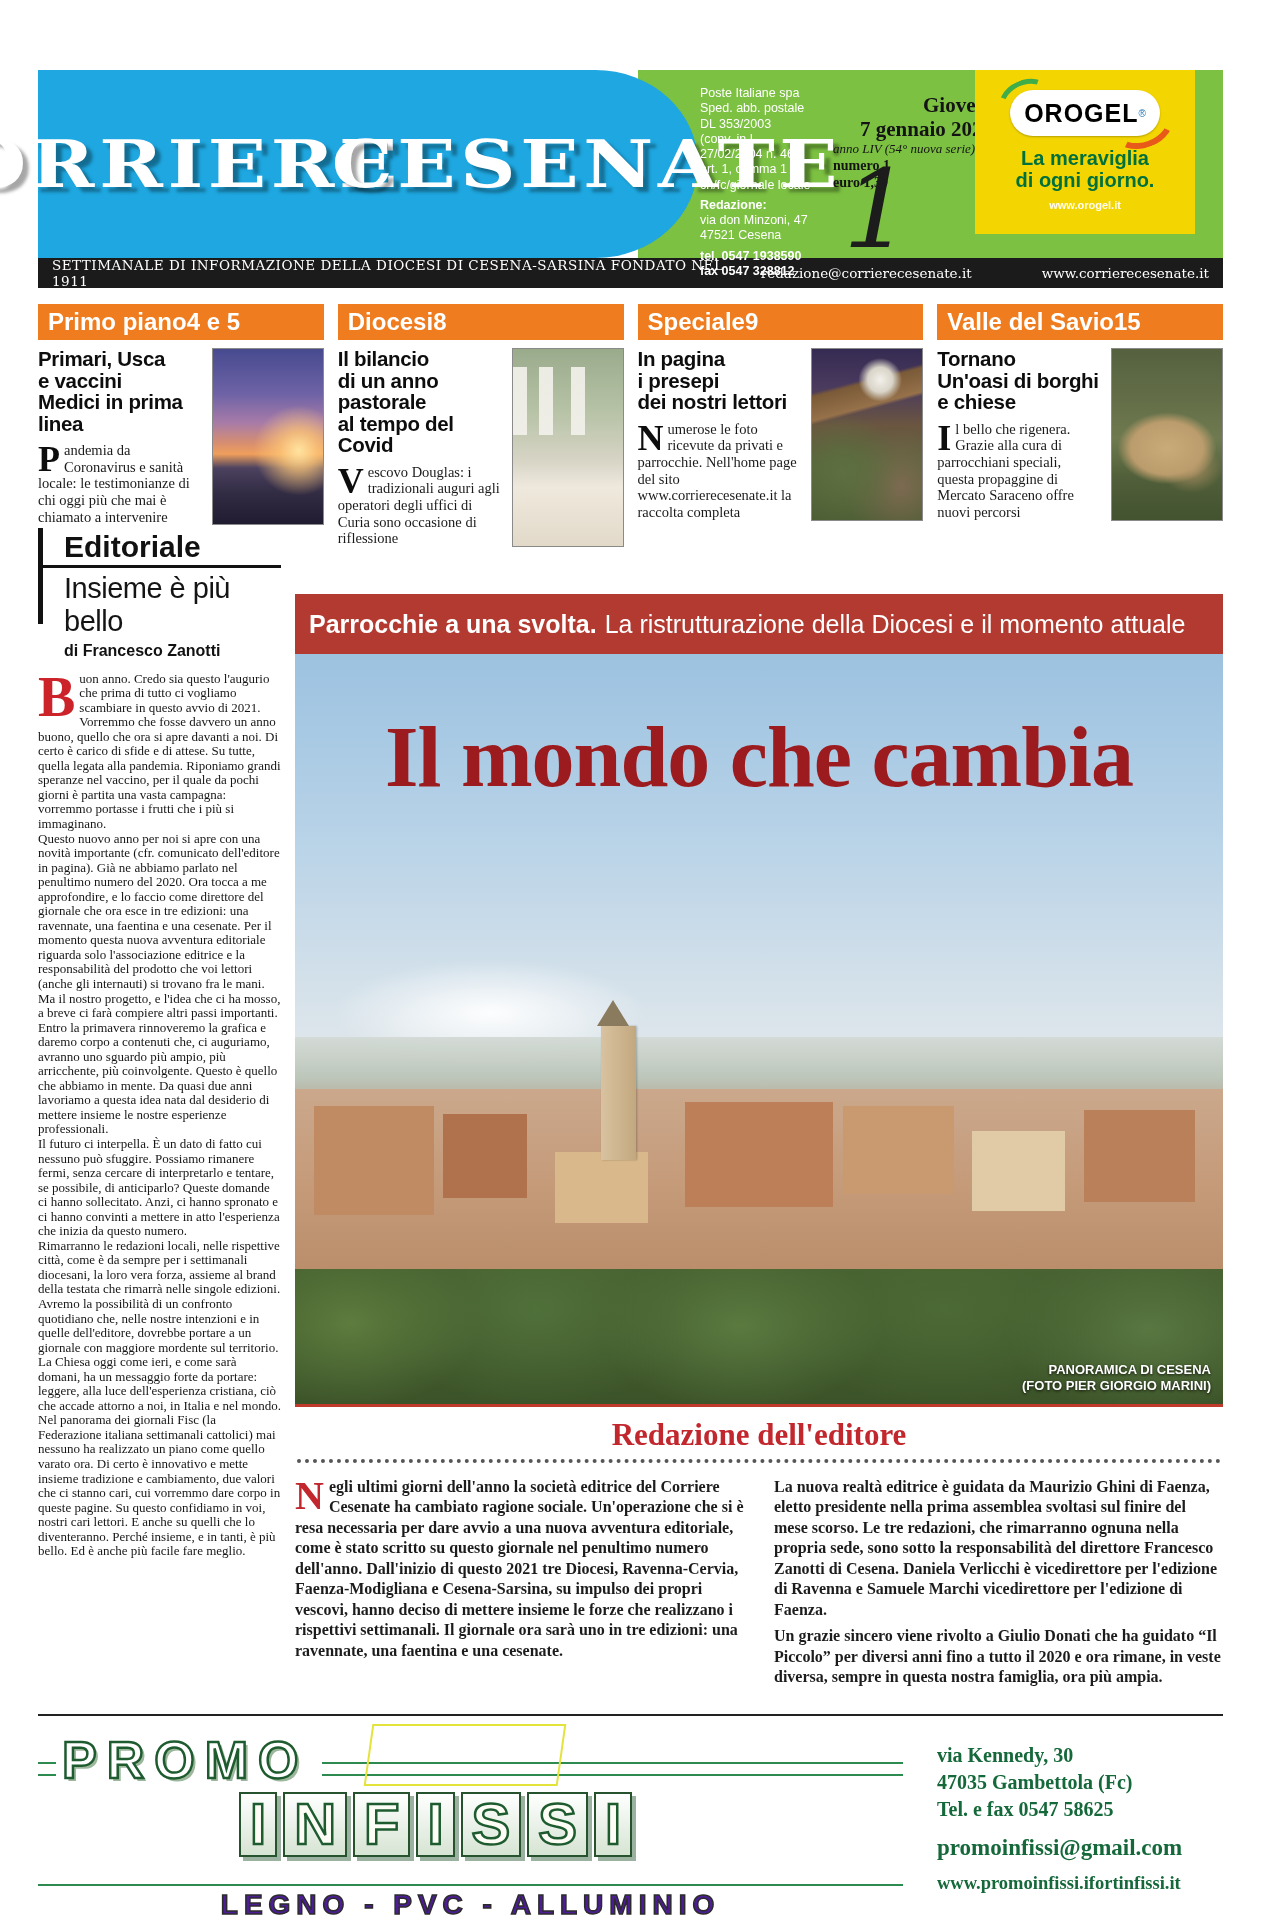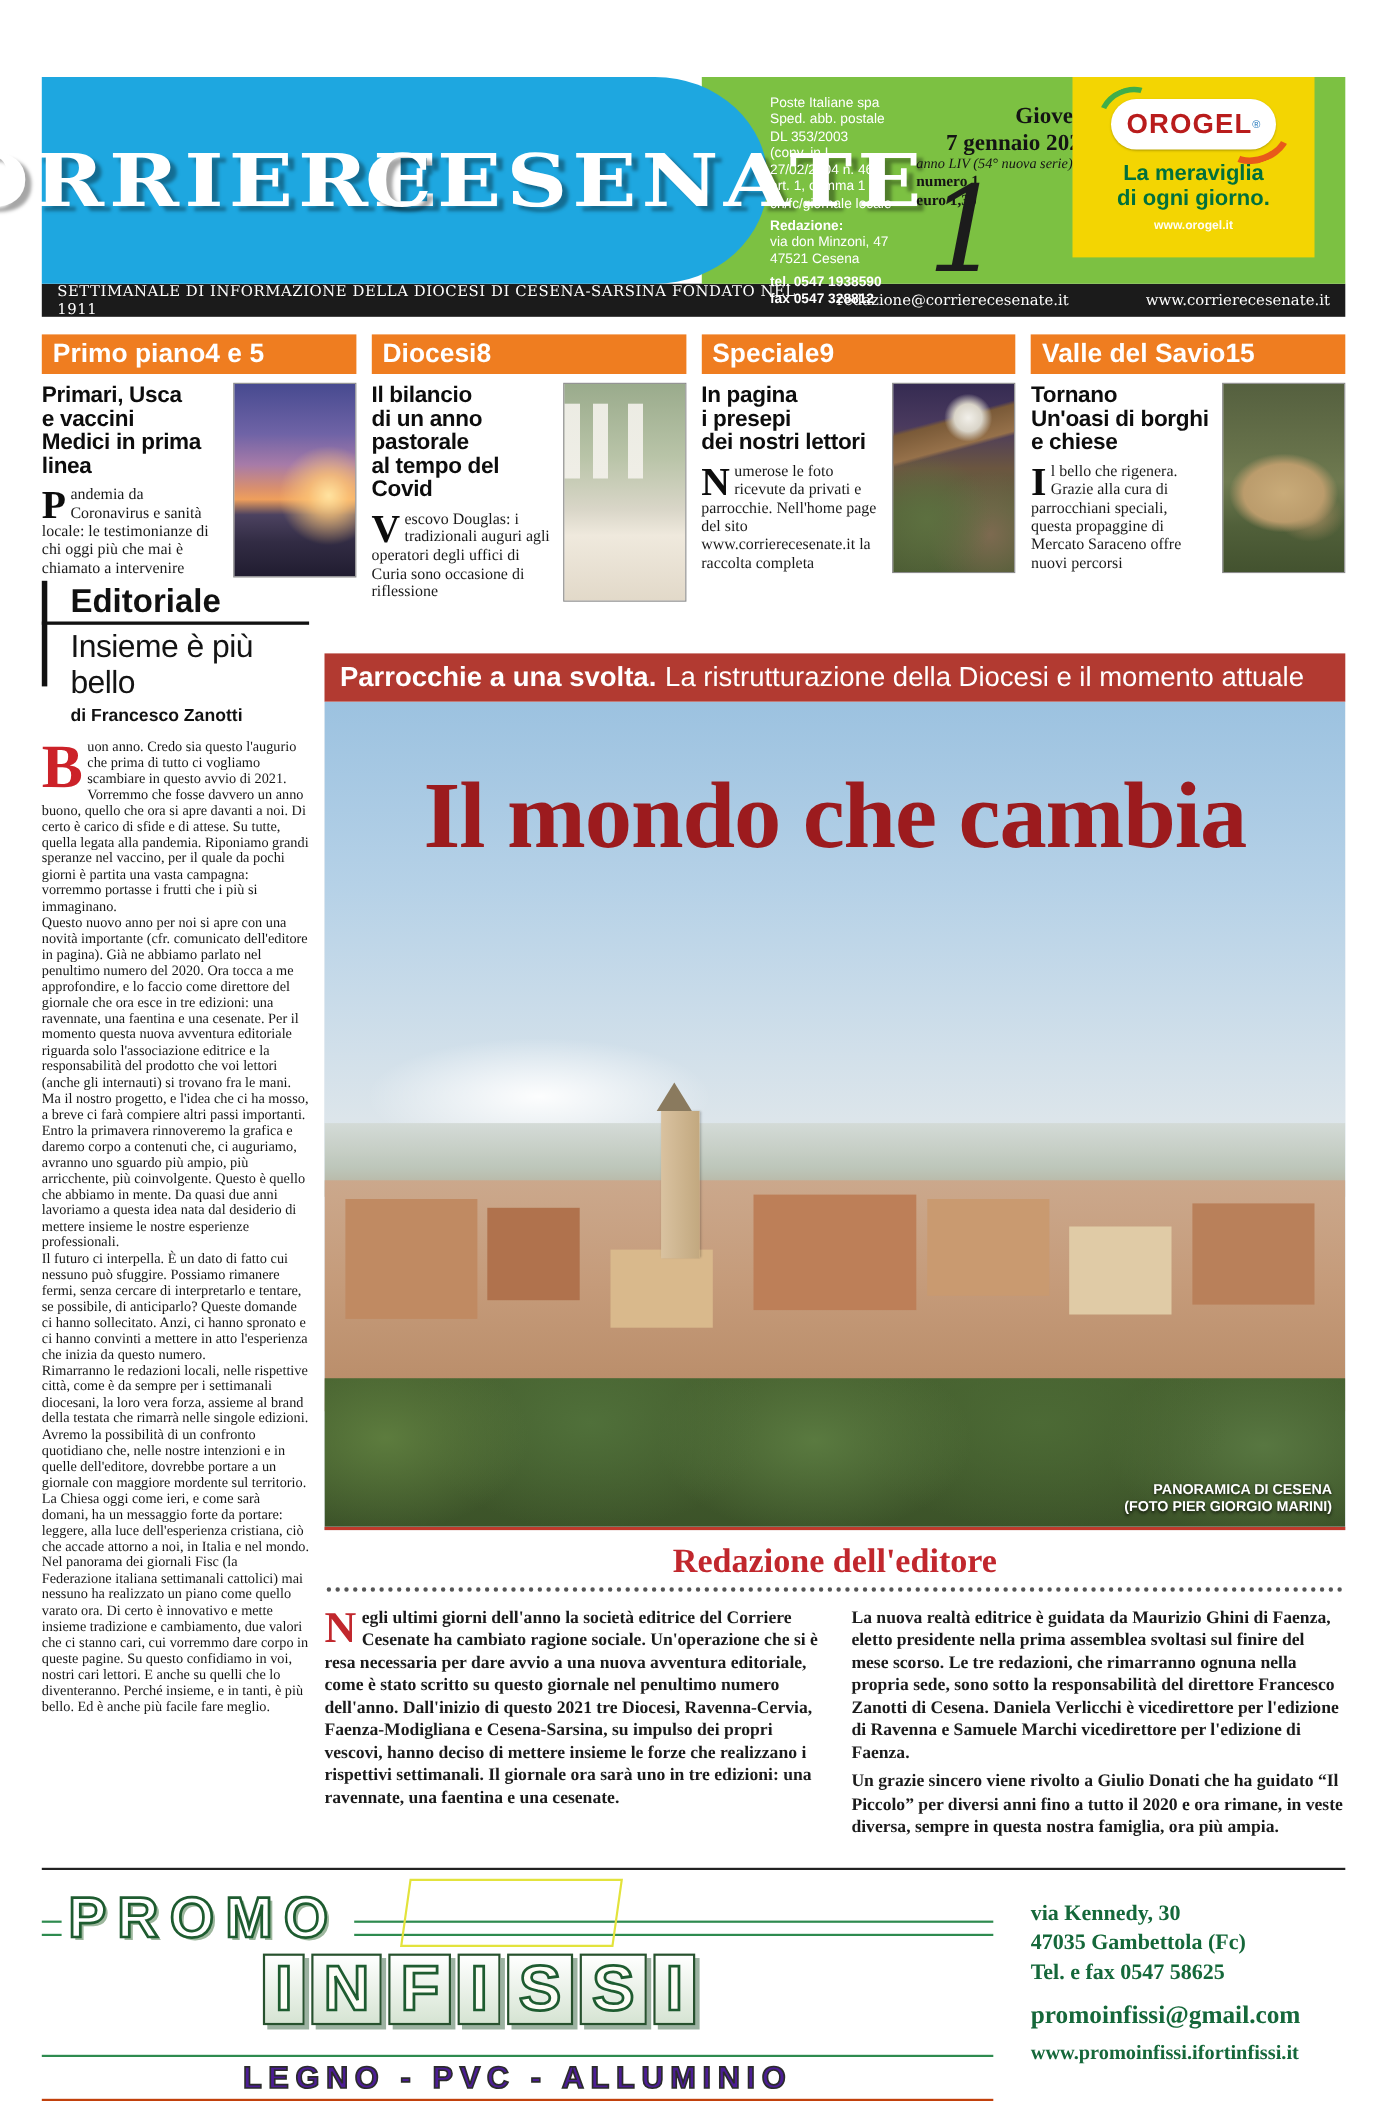--- a/index.html
+++ b/index.html
@@ -18,21 +18,21 @@
   .postal b{display:block;margin-top:5px;}
   .datebox{position:absolute;left:795px;top:24px;width:160px;color:#141414;font-family:"Liberation Serif",serif;z-index:3;}
   .datebox .d1,.datebox .d2{font-weight:bold;font-size:21px;line-height:1.12;text-align:right;}
   .datebox .d3{font-style:italic;font-size:13px;line-height:1.3;}
   .datebox .d4,.datebox .d5{font-weight:bold;font-size:14px;line-height:1.2;}
   .bignum{position:absolute;left:805px;bottom:-6px;font-family:"DejaVu Serif",serif;font-style:italic;font-size:108px;line-height:1;color:#1c1c1c;z-index:3;}
   
   .orogel{position:absolute;left:937px;top:0;width:220px;height:164px;background:#f3d502;z-index:3;text-align:center;}
   .orogel-pill{position:relative;margin:20px auto 0;width:150px;height:46px;background:#fff;border-radius:24px;
                box-shadow:0 1px 2px rgba(0,0,0,.25);display:flex;align-items:center;justify-content:center;}
-  .orogel-brand{color:#b91c1c;font-weight:bold;font-size:25px;letter-spacing:1px;font-family:"Liberation Sans",sans-serif;}
+  .orogel-brand{color:#000000;font-weight:bold;font-size:25px;letter-spacing:1px;font-family:"Liberation Sans",sans-serif;}
   .orogel-reg{font-size:10px;color:#1b74ba;vertical-align:super;}
   .swoosh-g{position:absolute;left:-12px;top:-10px;width:46px;height:34px;border:5px solid transparent;border-top:5px solid #3fae49;border-radius:50%;transform:rotate(-25deg);}
   .swoosh-o{position:absolute;right:-14px;bottom:-12px;width:52px;height:36px;border:6px solid transparent;border-bottom:6px solid #e85a1a;border-radius:50%;transform:rotate(-20deg);}
   .orogel-tag{margin-top:12px;color:#00703c;font-weight:bold;font-size:20px;line-height:1.08;}
   .orogel-url{margin-top:8px;color:#fffdf2;font-weight:bold;font-size:11px;}
   
   .strip{height:30px;background:#1b1b1b;color:#fff;display:flex;align-items:center;justify-content:space-between;
          padding:0 14px;font-family:"DejaVu Serif",serif;font-size:13.5px;}
   .strip-left{letter-spacing:.5px;}
   .strip-right{display:flex;gap:70px;}
@@ -66,21 +66,21 @@
   .edit-col{width:243px;flex:0 0 243px;position:relative;padding-top:4px;}
   .edit-rule{position:absolute;left:0;top:2px;width:5px;height:96px;background:#111;}
   .edit-label{margin:0 0 2px 0;padding-left:26px;font-weight:bold;font-size:30px;border-bottom:3px solid #111;line-height:1.15;}
   .edit-title{padding-left:26px;font-weight:400;font-size:29px;font-family:"Liberation Sans",sans-serif;color:#141414;margin-top:4px;letter-spacing:-.5px;}
   .edit-byline{padding-left:26px;font-weight:bold;font-size:16px;margin-top:4px;}
   .edit-body{margin-top:12px;font-family:"Liberation Serif",serif;font-size:13px;line-height:1.12;color:#161616;}
   .edit-body p{margin:0;}
   .dropcap-red{float:left;font-family:"Liberation Serif",serif;font-weight:bold;font-size:56px;line-height:.78;padding:4px 4px 0 0;color:#cc2229;}
 
   .main-col{flex:1;padding-left:14px;padding-top:68px;}
-  .kicker{height:44px;background:#b23a31;color:#fff;display:flex;align-items:center;padding:0 14px;font-size:25px;}
+  .kicker{height:60px;background:#b23a31;color:#fff;display:flex;align-items:center;padding:0 14px;font-size:25px;}
   .kicker b{margin-right:8px;}
   
   .photo{position:relative;height:750px;border-bottom:3px solid #c0392b;overflow:hidden;background:#cfdce6;}
   .ph-sky{position:absolute;left:0;right:0;top:0;height:55%;background:linear-gradient(180deg,#9cc2e0 0%,#b5d1e7 40%,#d2e0ea 78%,#e2e8eb 100%);}
   .ph-sky::after{content:"";position:absolute;left:4%;bottom:0;width:34%;height:26%;background:radial-gradient(ellipse at center, rgba(255,255,255,.95) 0%, rgba(255,255,255,0) 70%);}
   .ph-hills{position:absolute;left:0;right:0;top:51%;height:9%;background:linear-gradient(180deg,#d3dad6 0%,#bcc5b8 60%,#b3ab94 100%);opacity:.95;}
   .ph-city{position:absolute;left:0;right:0;top:58%;height:28%;background:linear-gradient(180deg,#cba88c 0%,#c59b7a 45%,#b78a66 100%);}
   .ph-city .bld{position:absolute;}
   .ph-tower{position:absolute;left:33%;top:-30%;width:3.8%;height:64%;background:linear-gradient(90deg,#d9c2a0,#c2a87f);box-shadow:1px 0 2px rgba(0,0,0,.25);}
   .ph-tower::before{content:"";position:absolute;left:-12%;top:-26px;width:0;height:0;border-left:16px solid transparent;border-right:16px solid transparent;border-bottom:26px solid #8a7a5e;}

